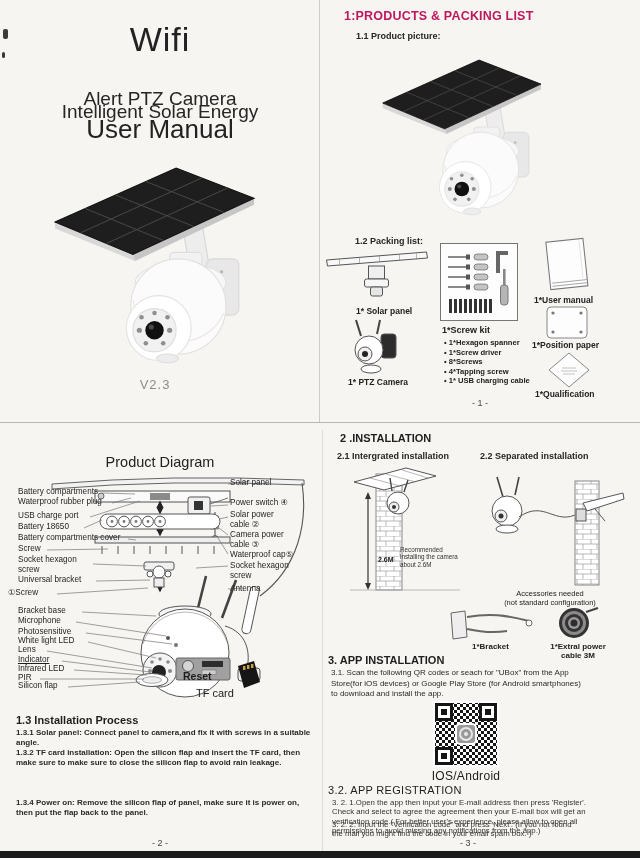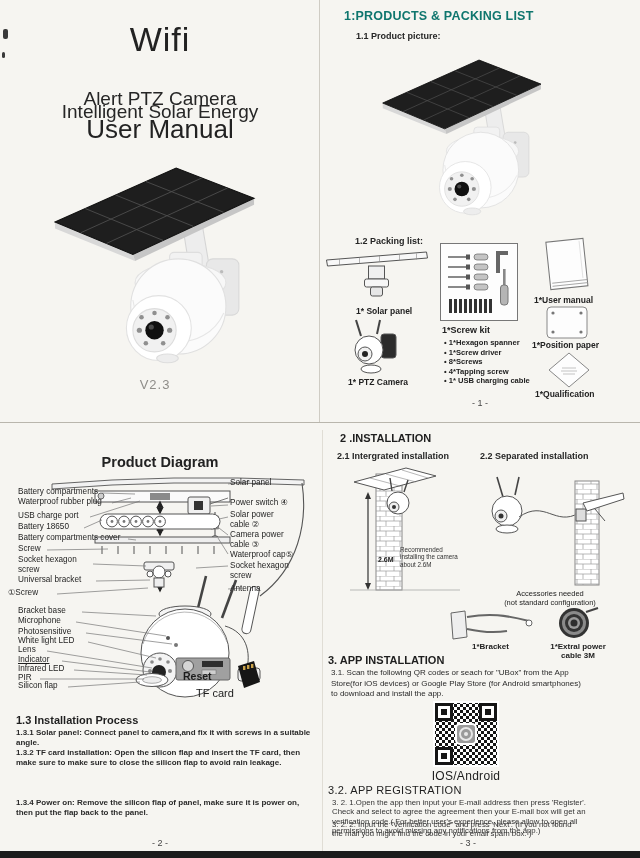--- a/index.html
+++ b/index.html
@@ -12,21 +12,21 @@
   .sheet{position:absolute;}
   .abs{position:absolute;}
   .pre{white-space:pre-line;}
   .ctr{text-align:center;}
   
   .cover-title{font-size:34px;letter-spacing:1px;color:#222;}
   .cover-sub{font-size:19px;color:#262626;}
   .cover-heading{font-size:26px;color:#222;}
   .cover-version{font-size:13px;color:#8f8d89;letter-spacing:1px;}
   
-  .h1{font-size:12.5px;font-weight:bold;color:#0f766e;letter-spacing:.2px;}
+  .h1{font-size:12.5px;font-weight:bold;color:#be185d;letter-spacing:.2px;}
   .h2{font-size:9px;font-weight:bold;color:#262626;}
   .h1b{font-size:11px;font-weight:bold;color:#1e1e1e;}
   .h1r{font-size:11px;color:#1e1e1e;letter-spacing:.3px;}
   .body8{font-size:8px;line-height:10px;color:#2a2a2a;}
   .bold{font-weight:bold;}
   .packlabel{font-size:8.5px;font-weight:bold;color:#222;}
   .kit-list{list-style:none;margin:0;padding:0;font-size:7.6px;font-weight:bold;line-height:9.6px;color:#222;}
   .kit-list li::before{content:"• ";}
   .dlab{position:absolute;font-size:8.2px;line-height:9.6px;color:#1f1f1f;white-space:pre-line;}
   .pagenum{font-size:9px;color:#444;}
@@ -213,21 +213,21 @@
         <line x1="13" y1="19" x2="29" y2="19"></line>
         <line x1="15" y1="22" x2="27" y2="22"></line>
       </g>
   </svg>
   <div class="abs packlabel" style="left:215px;top:389px;">1*Qualification</div>
 
   <div class="abs ctr pagenum" style="left:130px;top:398px;width:60px;">- 1 -</div>
 </div>
 
 <div class="sheet" style="left:0;top:424px;width:320px;height:427px;">
-  <div class="abs ctr diagram-title" style="left:60px;top:30px;width:200px;font-weight:bold;">Product Diagram</div>
+  <div class="abs ctr diagram-title" style="left:60px;top:30px;width:200px;">Product Diagram</div>
 
   <svg class="abs" style="left:0;top:44px;" width="320" height="250" viewBox="0 0 320 250">
 
     <path d="M52 16 Q170 6 304 12 L304 17 Q170 11 52 21 Z" fill="#f2f2f2" stroke="#555" stroke-width="0.9"></path>
 
     <rect x="95" y="23" width="135" height="11" fill="#fafafa" stroke="#555"></rect>
     <rect x="150" y="25" width="20" height="7" fill="#8a8a8a"></rect>
     <circle cx="101" cy="28" r="3" fill="#cfcfcf" stroke="#666"></circle>
 
     <path d="M302 15 C 308 55 298 100 260 128" fill="none" stroke="#555" stroke-width="1.1"></path>

